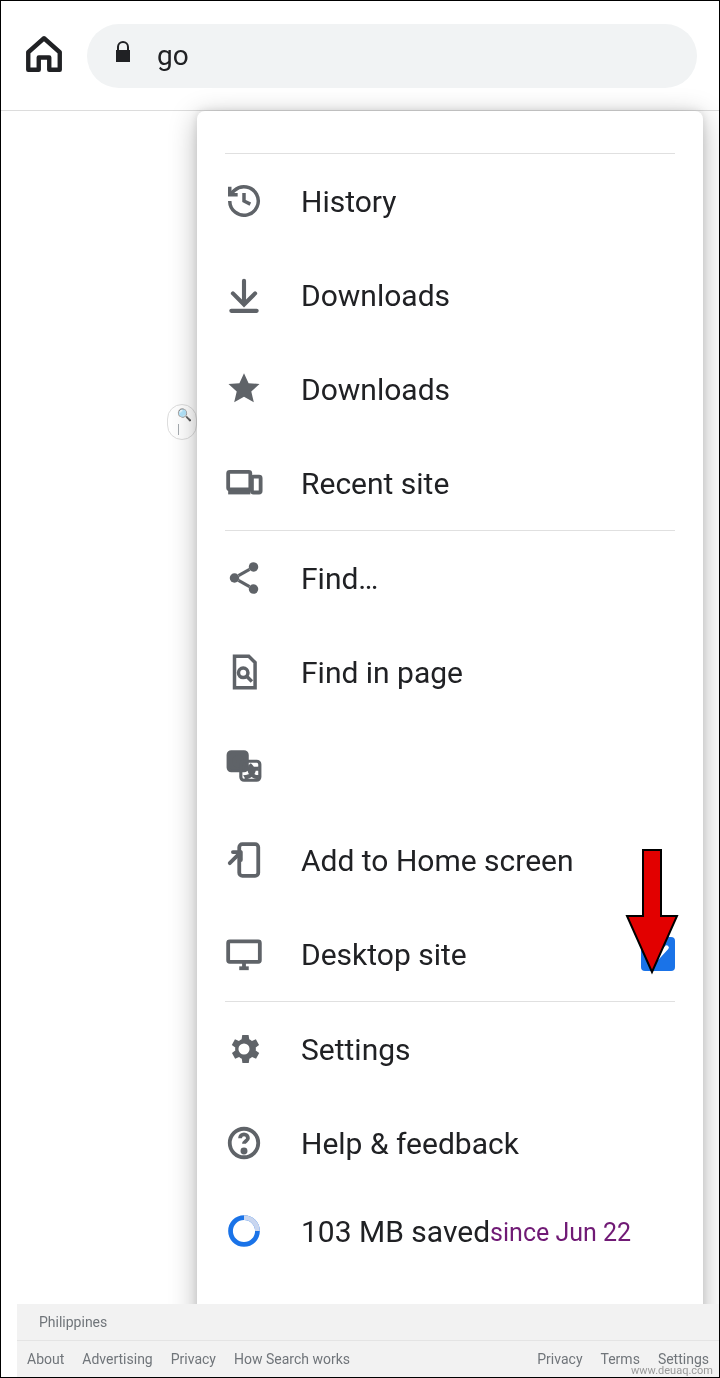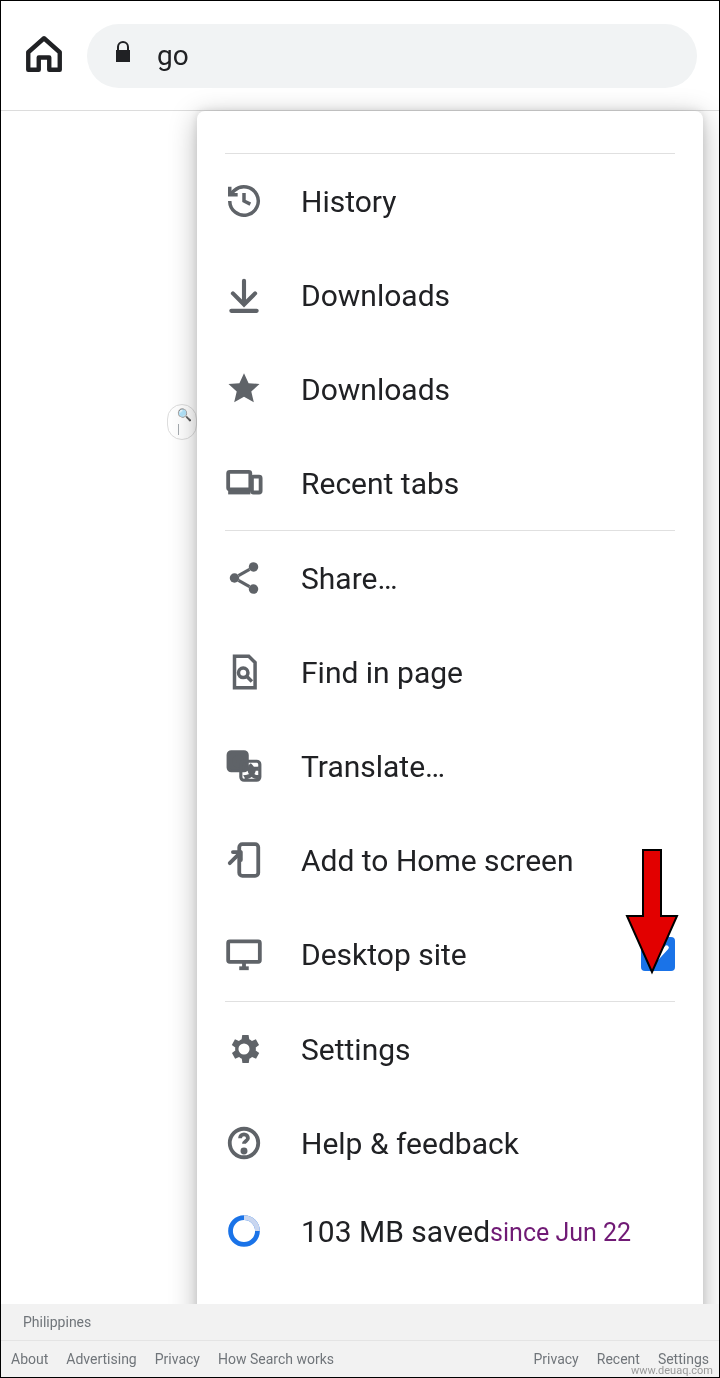--- a/index.html
+++ b/index.html
@@ -121,21 +121,21 @@
     left: 622px;
     top: 735px;
     width: 58px;
     height: 130px;
     z-index: 5;
   }
   .arrow svg { width: 58px; height: 130px; }
   .footer {
     position: absolute;
     bottom: 0;
-    left: 0;
+    left: 16px;
     right: 0;
     background: #f2f2f2;
     font-size: 14px;
     color: #70757a;
   }
   .footer-row1 {
     padding: 10px 22px;
     border-bottom: 1px solid #e4e4e4;
   }
   .footer-row2 {
@@ -213,59 +213,58 @@
         <span class="label">Downloads</span>
       </div>
       <div class="menu-item">
         <span class="micon">
           <svg viewBox="0 0 24 24" fill="none" stroke="currentColor" stroke-width="2.4">
               <rect x="2" y="5" width="14" height="11" rx="1"></rect>
               <line x1="2" y1="18" x2="16" y2="18"></line>
               <rect x="17" y="8" width="5.5" height="10" rx="1"></rect>
             </svg>
         </span>
-        <span class="label">Recent tabs</span>
+        <span class="label">Recent site</span>
       </div>
     </div>
 
     <div class="menu-divider"></div>
 
     <div class="menu-group">
       <div class="menu-item">
         <span class="micon">
           <svg viewBox="0 0 24 24" fill="currentColor">
               <circle cx="18" cy="5" r="3"></circle>
               <circle cx="6" cy="12" r="3"></circle>
               <circle cx="18" cy="19" r="3"></circle>
               <line x1="8.5" y1="10.5" x2="15.5" y2="6.5" stroke="currentColor" stroke-width="2"></line>
               <line x1="8.5" y1="13.5" x2="15.5" y2="17.5" stroke="currentColor" stroke-width="2"></line>
             </svg>
         </span>
-        <span class="label">Share…</span>
+        <span class="label">Find…</span>
       </div>
       <div class="menu-item">
         <span class="micon">
           <svg viewBox="0 0 24 24" fill="none" stroke="currentColor" stroke-width="2.2">
               <path d="M6 2h9l4 4v16H6z"></path>
               <circle cx="11.5" cy="12.5" r="3"></circle>
               <line x1="14" y1="15" x2="17" y2="18"></line>
             </svg>
         </span>
         <span class="label">Find in page</span>
       </div>
       <div class="menu-item">
         <span class="micon">
           <svg viewBox="0 0 24 24" fill="none" stroke="currentColor" stroke-width="2">
               <rect x="2" y="3" width="12" height="12" rx="2" fill="currentColor"></rect>
               <text x="5" y="12" font-size="8" fill="#fff" font-family="Arial">G</text>
               <rect x="10" y="9" width="12" height="12" rx="2"></rect>
               <text x="13" y="18" font-size="8" fill="currentColor" font-family="Arial">文</text>
             </svg>
         </span>
-        <span class="label">Translate…</span>
       </div>
       <div class="menu-item">
         <span class="micon">
           <svg viewBox="0 0 24 24" fill="none" stroke="currentColor" stroke-width="2.4">
               <rect x="9" y="2" width="12" height="20" rx="2"></rect>
               <path d="M3 14 L10 7 M10 7 H5 M10 7 V12" stroke-linecap="round"></path>
             </svg>
         </span>
         <span class="label">Add to Home screen</span>
       </div>
@@ -326,20 +325,20 @@
     <div class="footer-row1">Philippines</div>
     <div class="footer-row2">
       <div class="group">
         <span>About</span>
         <span>Advertising</span>
         <span>Privacy</span>
         <span>How Search works</span>
       </div>
       <div class="group">
         <span>Privacy</span>
-        <span>Recent</span>
+        <span>Terms</span>
         <span>Settings</span>
       </div>
     </div>
   </div>
 
   <div class="watermark">www.deuaq.com</div>
 </div>
 
 </body></html>

